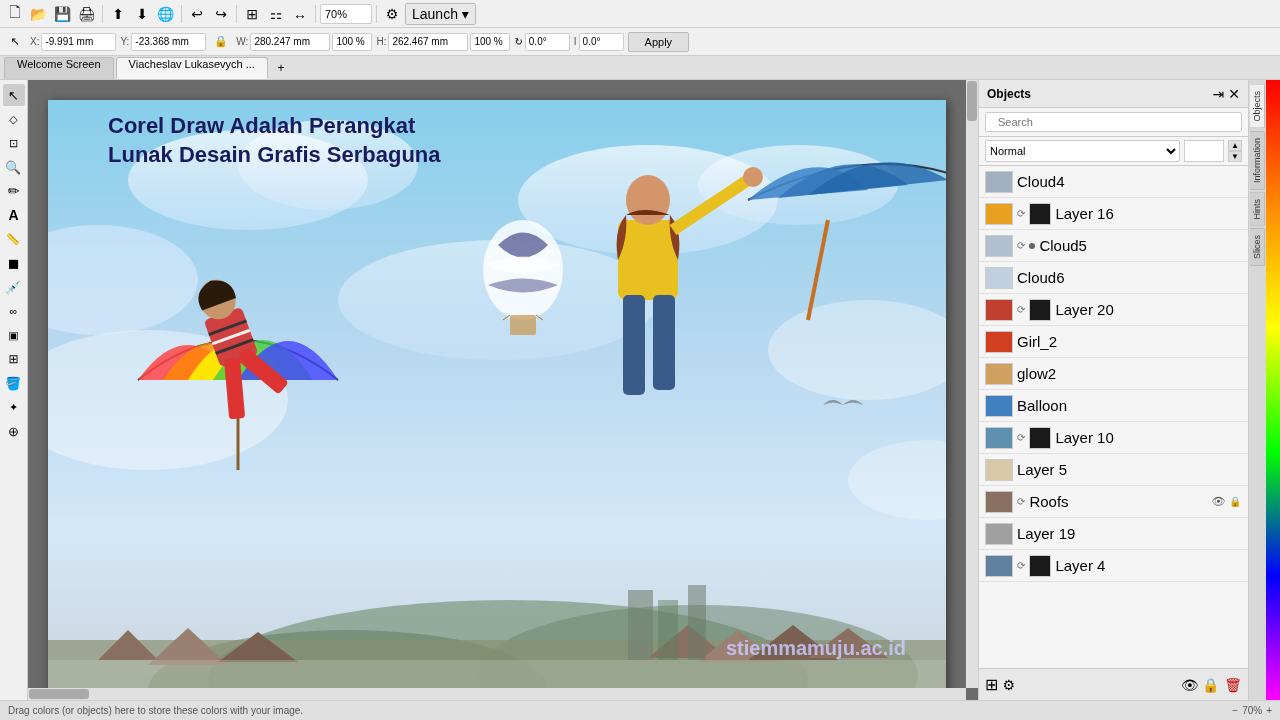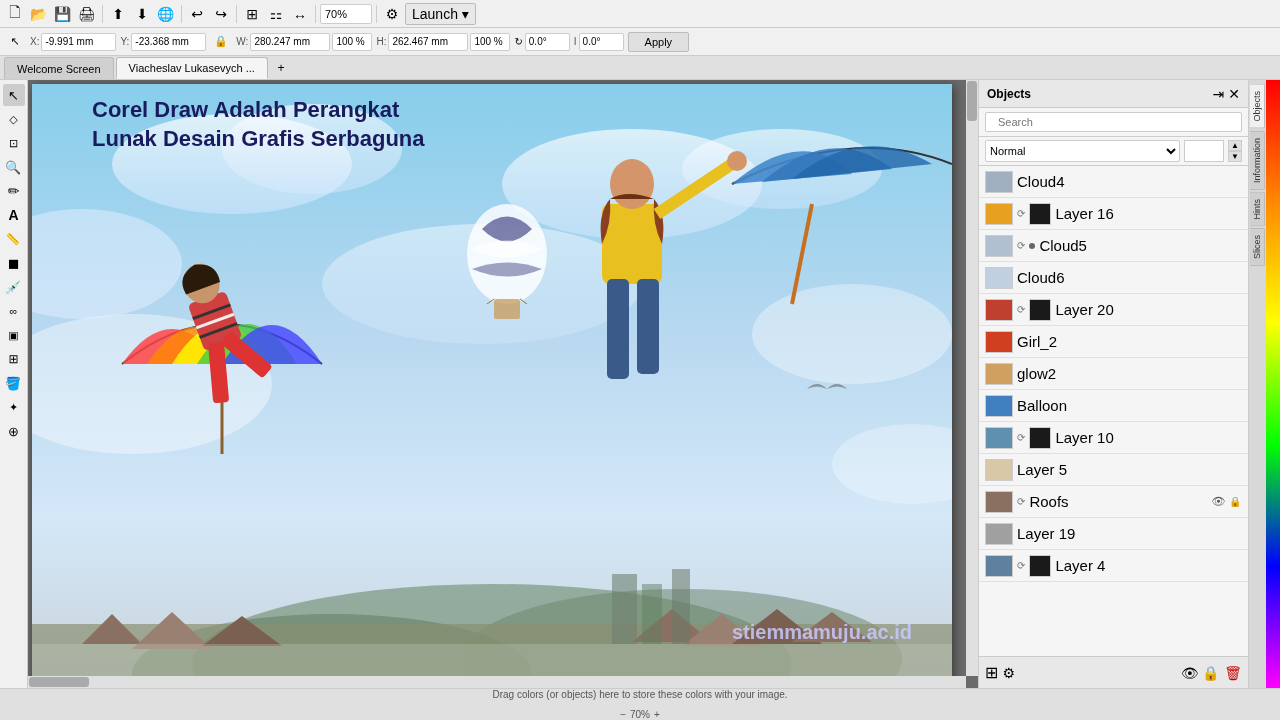--- a/index.html
+++ b/index.html
@@ -63,21 +63,21 @@
       border-bottom: 1px solid #ccc;
       display: flex;
       align-items: flex-end;
       padding-left: 4px;
       flex-shrink: 0;
     }
     .tab {
       height: 22px; padding: 0 12px;
       background: #d0d0d0; border: 1px solid #bbb; border-bottom: none;
       border-radius: 3px 3px 0 0; cursor: pointer;
-      display: flex; align-items: center; font-size: 11px;
+      display: flex; font-size: 11px;
       margin-right: 2px;
     }
     .tab.active { background: #f5f5f5; border-bottom: 1px solid #f5f5f5; }
     .tab-add { width: 22px; height: 22px; display: flex; align-items: center; justify-content: center; cursor: pointer; }
 
     
     #main-area {
       flex: 1;
       display: flex;
       overflow: hidden;
@@ -106,21 +106,21 @@
     #canvas-area {
       flex: 1;
       background: #6b6b6b;
       overflow: hidden;
       position: relative;
     }
     #canvas-scroll {
       position: absolute; top: 0; left: 0; right: 12px; bottom: 12px;
       overflow: hidden;
       display: flex; align-items: flex-start; justify-content: flex-start;
-      padding: 4px;
+      padding: 20px;
     }
     #canvas {
       width: 920px; height: 620px;
       background: white;
       position: relative;
       overflow: hidden;
       box-shadow: 2px 2px 10px rgba(0,0,0,0.5);
     }
     #canvas-bg {
       position: absolute; inset: 0;
@@ -274,29 +274,28 @@
       color: #333;
       background: #d0d0d0;
       border: 1px solid #bbb;
       border-right: none;
       border-radius: 2px 0 0 2px;
     }
     .side-tab.active { background: #f0f0f0; }
 
     
     #status-bar {
-      height: 32px;
+      height: 20px;
       background: #e0e0e0;
       border-top: 1px solid #ccc;
       display: flex; align-items: center;
       padding: 0 8px;
       font-size: 10px; color: #555;
       flex-shrink: 0;
       justify-content: space-between;
-      flex-direction: column;
     }
 
     
     #canvas-svg {
       position: absolute; inset: 0; width: 100%; height: 100%;
     }
 
     
     #color-swatch {
       width: 14px;

